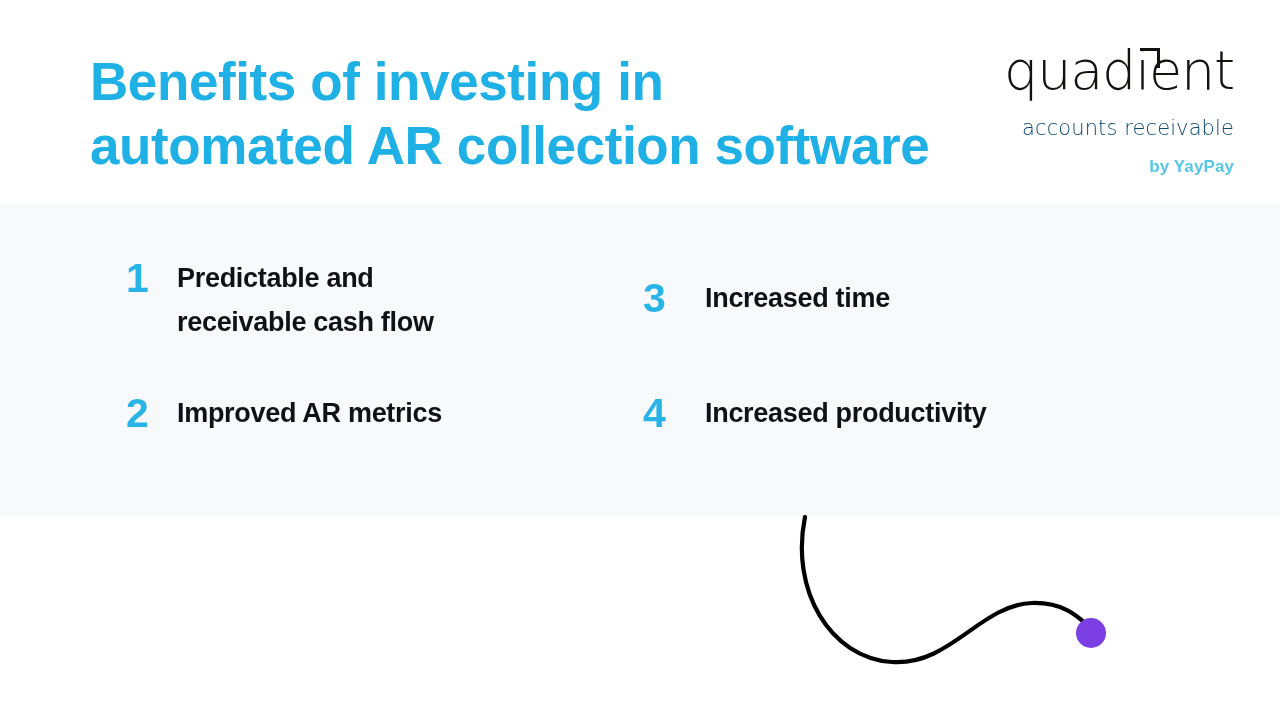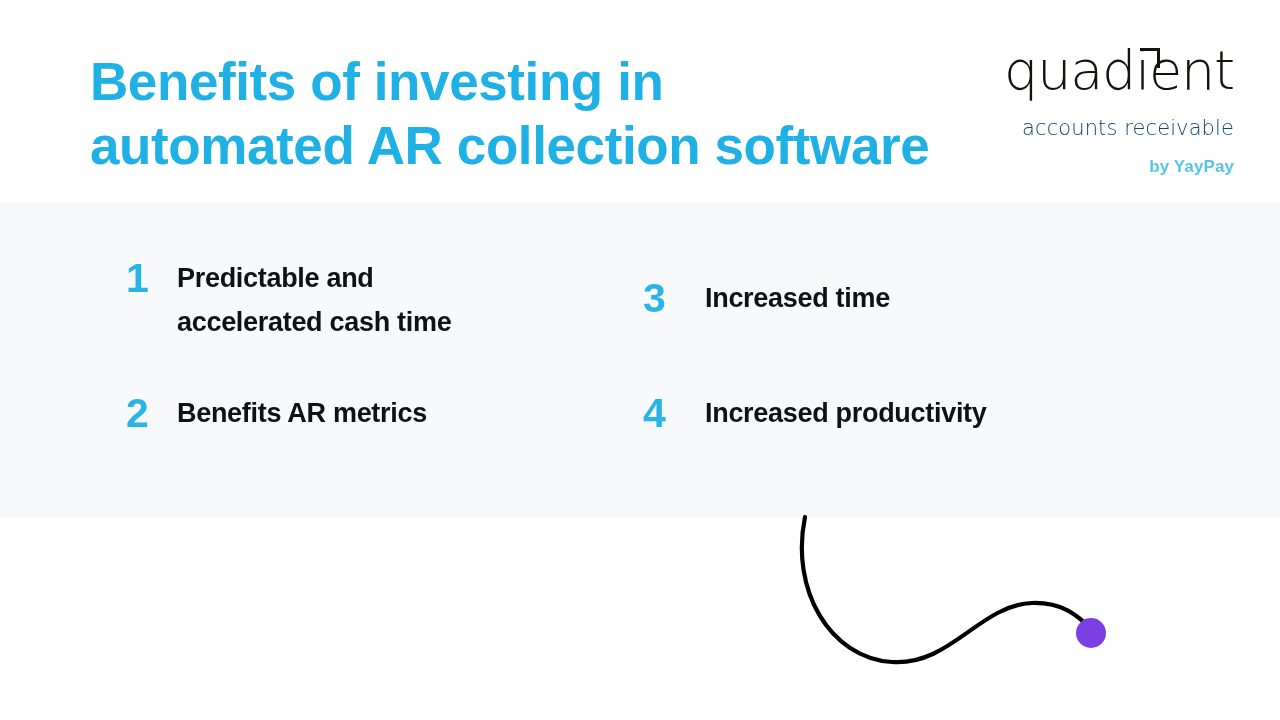--- a/index.html
+++ b/index.html
@@ -177,26 +177,26 @@
       <span class="logo-by">by YayPay</span>
     </div>
 
   </div>
 
   <div class="panel"></div>
 
   <div class="benefit benefit-1">
     <span class="benefit-num">1</span>
     <span class="benefit-label">Predictable and
-accelerated cash time</span>
+receivable cash flow</span>
   </div>
 
   <div class="benefit benefit-2">
     <span class="benefit-num">2</span>
-    <span class="benefit-label">Benefits AR metrics</span>
+    <span class="benefit-label">Improved AR metrics</span>
   </div>
 
   <div class="benefit benefit-3">
     <span class="benefit-num">3</span>
     <span class="benefit-label">Increased time</span>
   </div>
 
   <div class="benefit benefit-4">
     <span class="benefit-num">4</span>
     <span class="benefit-label">Increased productivity</span>

